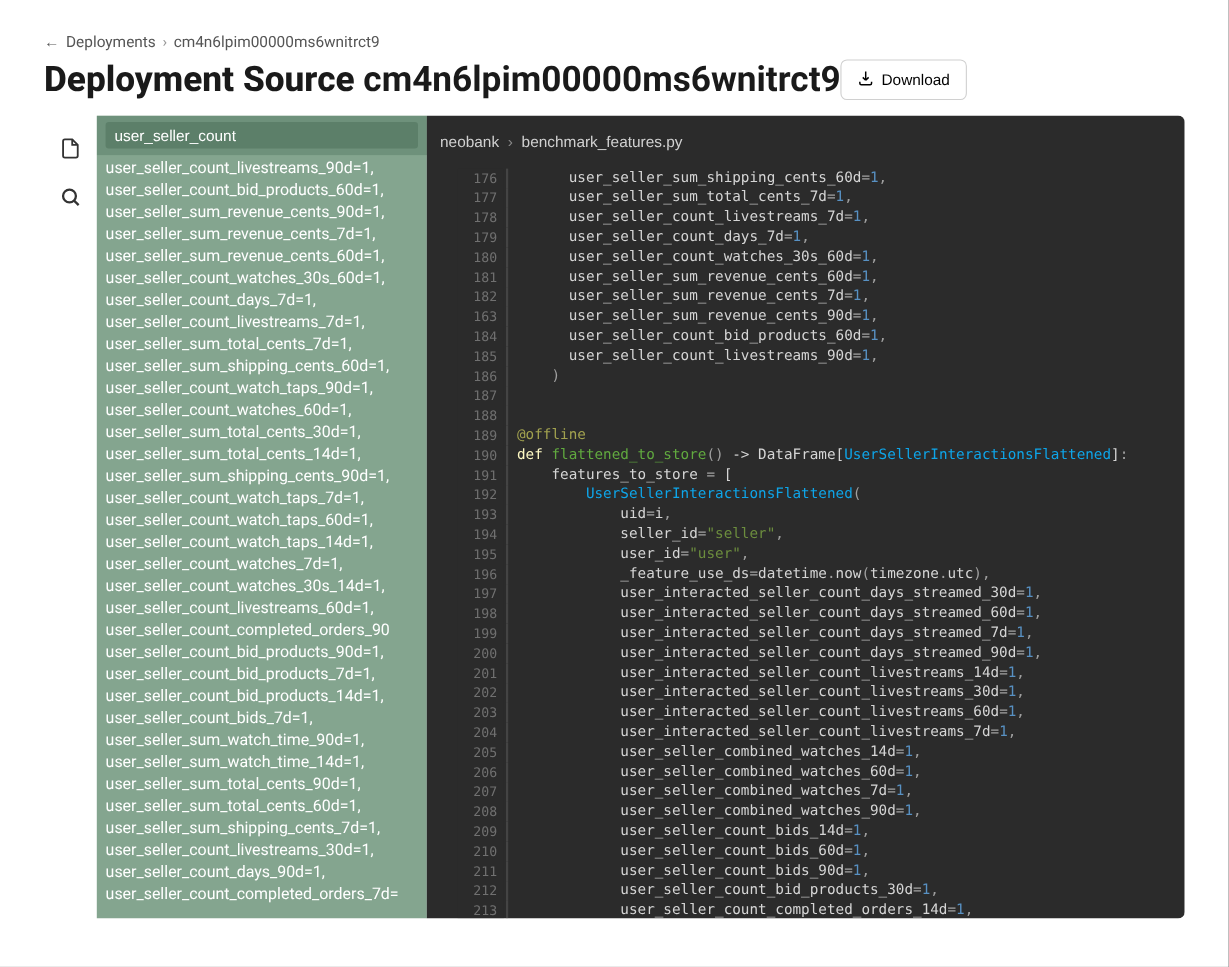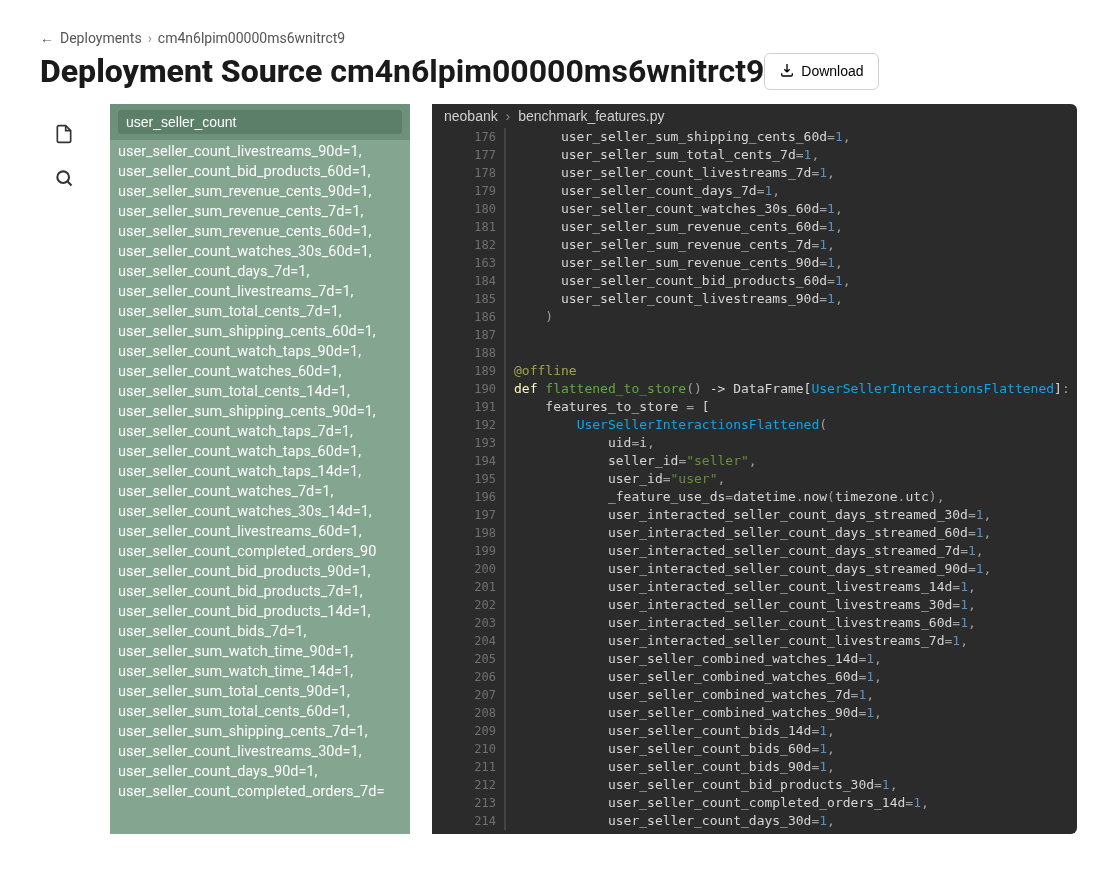--- a/index.html
+++ b/index.html
@@ -5,34 +5,34 @@
 * { margin: 0; padding: 0; box-sizing: border-box; }
 body { font-family: -apple-system, BlinkMacSystemFont, "Segoe UI", Roboto, sans-serif; background: #fff; color: #1a1a1a; }
 .container { padding: 30px 40px; }
 .breadcrumb { display: flex; align-items: center; gap: 6px; color: #555; font-size: 14px; margin-bottom: 6px; }
 .breadcrumb .sep { color: #999; }
 .title-row { display: flex; align-items: center; justify-content: flex-start; margin-bottom: 14px; }
 .title { font-size: 32px; font-weight: 700; }
 .title .bold { font-weight: 800; }
 .download-btn { display: flex; align-items: center; gap: 6px; padding: 8px 14px; border: 1px solid #d0d0d0; border-radius: 6px; background: #fff; font-size: 14px; cursor: pointer; }
 
-.workspace { display: flex; border-radius: 6px; overflow: hidden; height: 730px; gap: 22px; }
+.workspace { display: flex; border-radius: 6px; overflow: hidden; height: 730px; }
 .iconbar { width: 48px; background: #fff; display: flex; flex-direction: column; align-items: center; padding-top: 14px; gap: 12px; }
 .iconbar .ic { width: 32px; height: 32px; display: flex; align-items: center; justify-content: center; color: #333; border-radius: 6px; }
 .iconbar .ic svg { width: 20px; height: 20px; }
 
 .sidebar { width: 300px; background: #84a58f; color: #fff; display: flex; flex-direction: column; overflow: hidden; }
 .search-wrap { padding: 6px 8px; background: #6e917b; }
 .search-input { width: 100%; background: #5c7f69; border: none; color: #fff; padding: 4px 8px; font-size: 14px; border-radius: 3px; outline: none; }
 .search-input::placeholder { color: #cddccf; }
 .results { flex: 1; overflow: hidden; font-size: 14.5px; line-height: 1.38; padding: 2px 0; }
 .results div { padding: 0 8px; white-space: nowrap; overflow: hidden; text-overflow: clip; }
 
 .editor { flex: 1; background: #2b2b2b; color: #cacaca; display: flex; flex-direction: column; overflow: hidden; font-family: "SF Mono", Menlo, Consolas, monospace; font-size: 13px; }
-.filecrumb { padding: 4px 12px; color: #d0d0d0; font-size: 14px; font-family: -apple-system, BlinkMacSystemFont, sans-serif; }
+.filecrumb { padding: 16px 12px; color: #d0d0d0; font-size: 14px; font-family: -apple-system, BlinkMacSystemFont, sans-serif; }
 .filecrumb .sep { color: #888; margin: 0 4px; }
 .code-body { flex: 1; display: flex; overflow: hidden; padding-left: 28px; }
 .gutter { width: 42px; background: #2b2b2b; color: #707070; text-align: right; padding: 0 6px; line-height: 18px; font-size: 12px; user-select: none; }
 .code { flex: 1; line-height: 18px; white-space: pre; overflow: hidden; }
 .code .line { height: 18px; padding-left: 8px; border-left: 2px solid #444; margin-left: 2px; }
 .tk-kw { color: #fef9c3; }
 .tk-fn { color: #61aa3f; }
 .tk-dec { color: #a2a24f; }
 .tk-cls { color: #0ea5e9; }
 .tk-str { color: #6c8d3e; }
@@ -92,20 +92,21 @@
           <div>user_seller_sum_revenue_cents_90d=1,</div>
           <div>user_seller_sum_revenue_cents_7d=1,</div>
           <div>user_seller_sum_revenue_cents_60d=1,</div>
           <div>user_seller_count_watches_30s_60d=1,</div>
           <div>user_seller_count_days_7d=1,</div>
           <div>user_seller_count_livestreams_7d=1,</div>
           <div>user_seller_sum_total_cents_7d=1,</div>
           <div>user_seller_sum_shipping_cents_60d=1,</div>
           <div>user_seller_count_watch_taps_90d=1,</div>
           <div>user_seller_count_watches_60d=1,</div>
+          <div>user_seller_sum_total_cents_30d=1,</div>
           <div>user_seller_sum_total_cents_14d=1,</div>
           <div>user_seller_sum_shipping_cents_90d=1,</div>
           <div>user_seller_count_watch_taps_7d=1,</div>
           <div>user_seller_count_watch_taps_60d=1,</div>
           <div>user_seller_count_watch_taps_14d=1,</div>
           <div>user_seller_count_watches_7d=1,</div>
           <div>user_seller_count_watches_30s_14d=1,</div>
           <div>user_seller_count_livestreams_60d=1,</div>
           <div>user_seller_count_completed_orders_90</div>
           <div>user_seller_count_bid_products_90d=1,</div>

